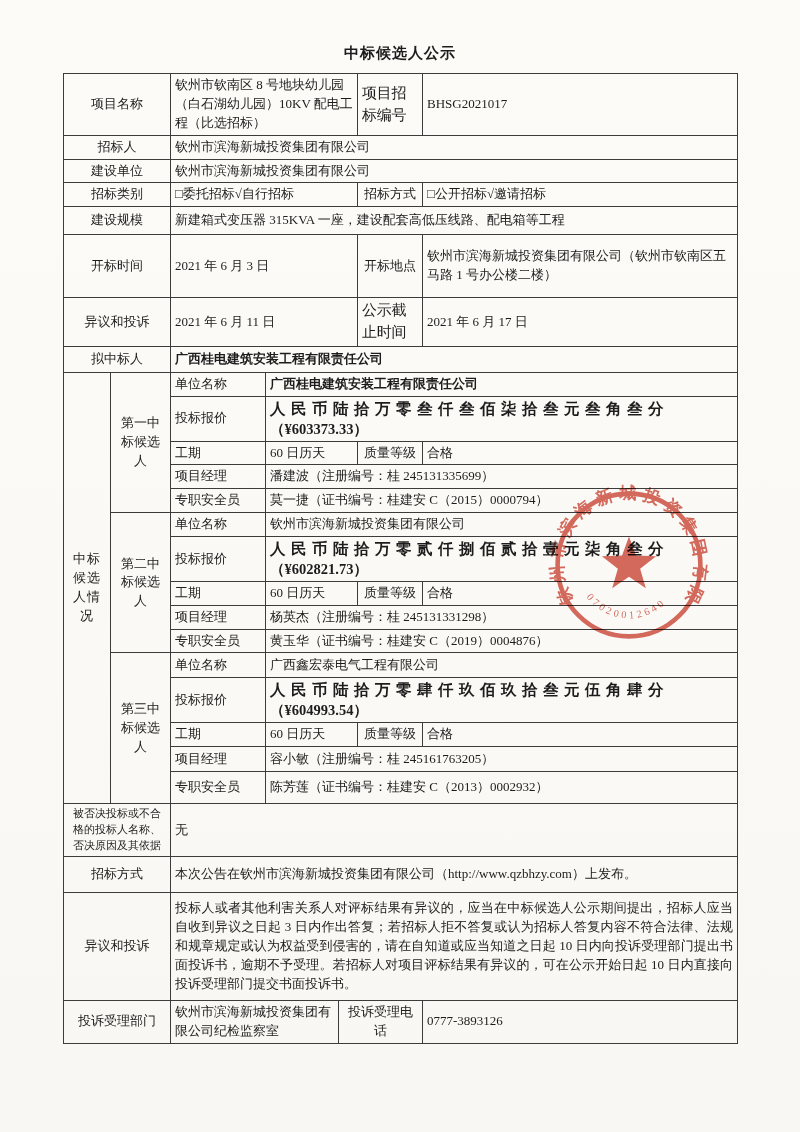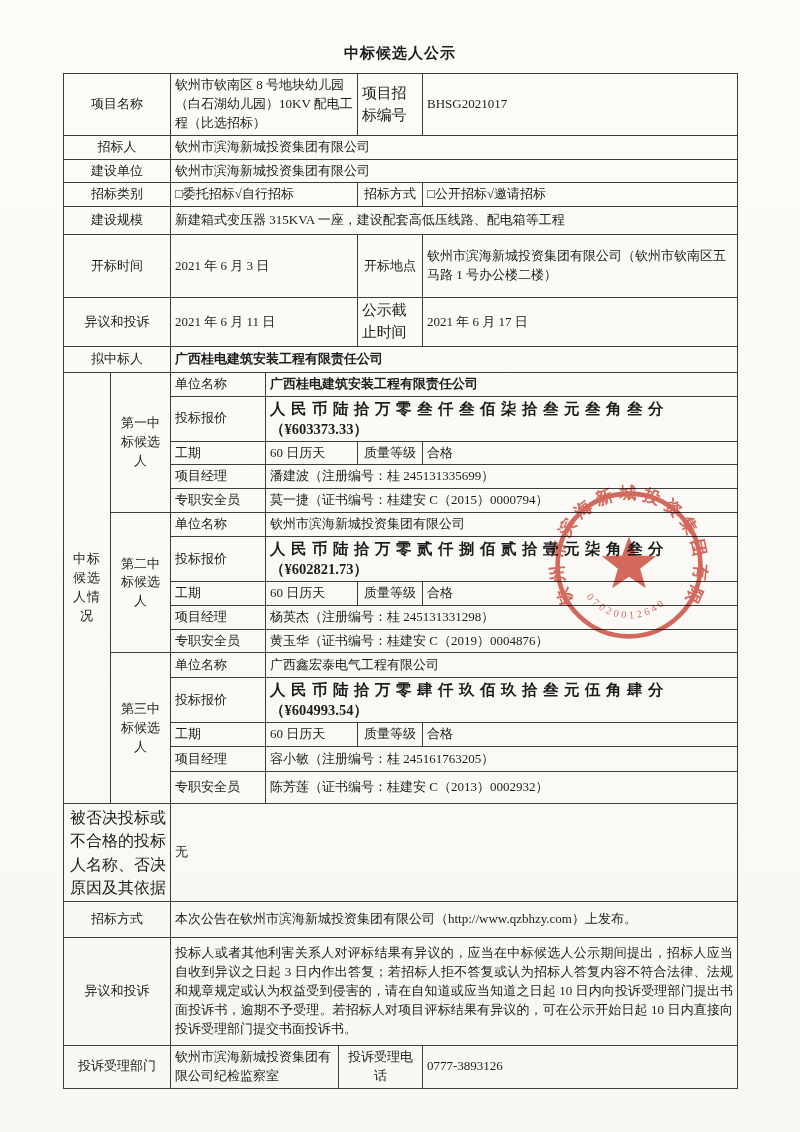--- a/index.html
+++ b/index.html
@@ -27,21 +27,21 @@
     padding:2px 4px;
     vertical-align:middle;
     line-height:1.45;
     word-break:break-all;
     overflow:hidden;
   }
   td.lbl{text-align:center;padding:2px 2px;}
   td.ctr{text-align:left;}
   td.bold{font-weight:bold;}
   td.small-lbl{font-size:15px;padding:2px 1px;letter-spacing:-0.3px;}
-  td.rejected-lbl{font-size:16px;text-align:right;line-height:1.5;}
+  td.rejected-lbl{font-size:11px;text-align:center;line-height:1.5;}
   td.rank{text-align:center;line-height:1.6;}
   td.vertlbl{text-align:center;line-height:1.8;letter-spacing:1px;}
   .price-cn{font-weight:bold;font-size:15.5px;letter-spacing:5.5px;line-height:1.35;}
   .price-num{font-weight:bold;font-size:14.5px;line-height:1.3;font-family:Liberation Serif, serif;}
   .para{text-align:justify;}
   .seal{
     position:absolute;left:527px;top:463px;width:204px;height:204px;
     opacity:.82;pointer-events:none;z-index:5;
     mix-blend-mode:multiply;
   }

